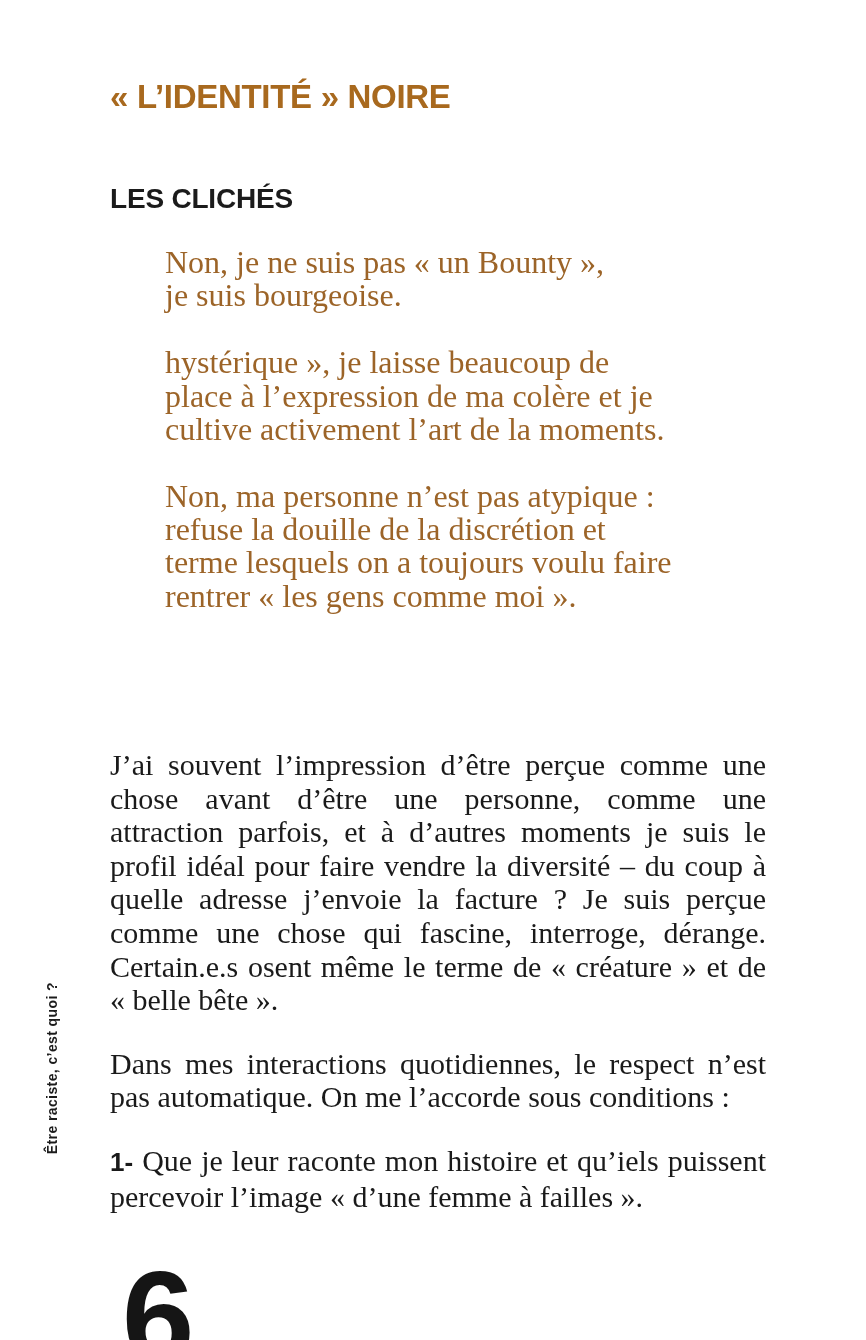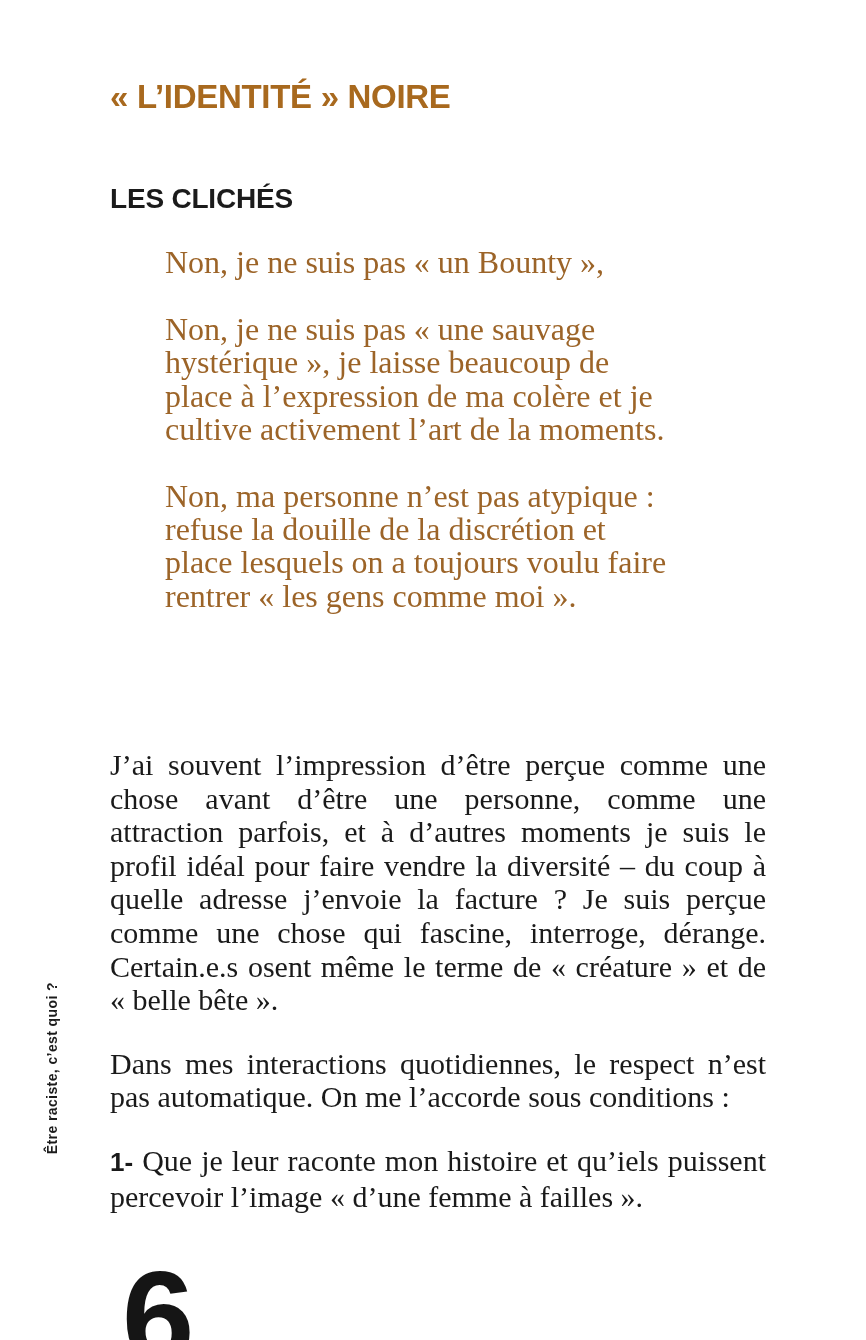--- a/index.html
+++ b/index.html
@@ -97,31 +97,31 @@
 
 <div class="page">
 
   <h1 class="title" style="color: rgb(168, 105, 30);">«&nbsp;L’IDENTITÉ&nbsp;» NOIRE</h1>
 
   <h2 class="subtitle">LES CLICHÉS</h2>
 
   <div class="quotes" style="color: rgb(156, 100, 40);">
       <div class="quote">
         <div>Non, je ne suis pas «&nbsp;un Bounty&nbsp;»,</div>
+        <div>je suis bourgeoise.</div>
       </div>
       <div class="quote">
-        <div>Non, je ne suis pas «&nbsp;une sauvage</div>
         <div>hystérique&nbsp;», je laisse beaucoup de</div>
         <div>place à l’expression de ma colère et je</div>
         <div>cultive activement l’art de la moments.</div>
       </div>
       <div class="quote">
         <div>Non, ma personne n’est pas atypique&nbsp;:</div>
         <div>refuse la douille de la discrétion et</div>
-        <div>place lesquels on a toujours voulu faire</div>
+        <div>terme lesquels on a toujours voulu faire</div>
         <div>rentrer «&nbsp;les gens comme moi&nbsp;».</div>
       </div>
     </div>
 
   <div class="bodycol">
     <div>
         <p class="para">J’ai souvent l’impression d’être perçue comme une chose avant d’être une personne, comme une attraction parfois, et à d’autres moments je suis le profil idéal pour faire vendre la diversité – du coup à quelle adresse j’envoie la facture&nbsp;? Je suis perçue comme une chose qui fascine, interroge, dérange. Certain.e.s osent même le terme de «&nbsp;créature&nbsp;» et de «&nbsp;belle bête&nbsp;».</p>
         <p class="para">Dans mes interactions quotidiennes, le respect n’est pas automatique. On me l’accorde sous conditions&nbsp;:</p>
       </div>
     <p class="para item">

